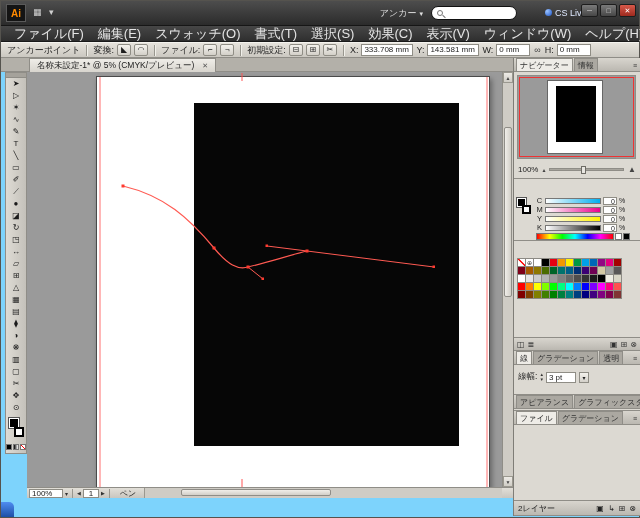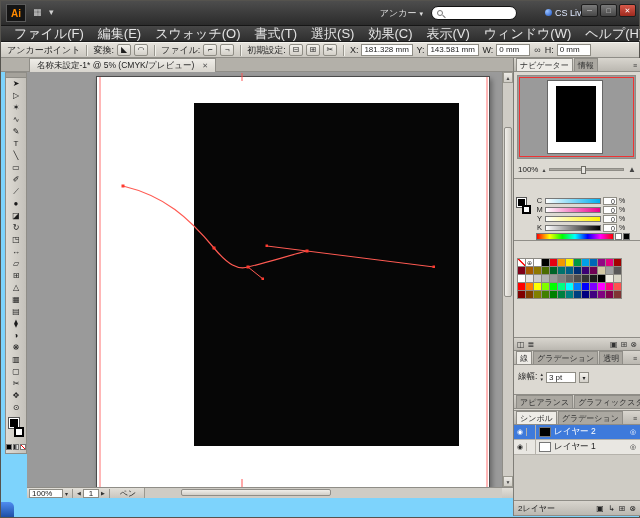--- a/index.html
+++ b/index.html
@@ -183,21 +183,21 @@
     <span>ファイル:</span>
     <span class="cb-btn">⌐</span>
     <span class="cb-btn">¬</span>
     <span class="cb-sep"></span>
     <span>初期設定:</span>
     <span class="cb-btn">⊟</span>
     <span class="cb-btn">⊞</span>
     <span class="cb-btn">✂</span>
     <span class="cb-sep"></span>
     <span>X:</span>
-    <span class="cb-field cb-xy">181.328 mm</span>
+    <span class="cb-field cb-xy">333.708 mm</span>
     <span>Y:</span>
     <span class="cb-field cb-xy">143.581 mm</span>
     <span>W:</span>
     <span class="cb-field cb-wh">0 mm</span>
     <span class="cb-link">∞</span>
     <span>H:</span>
     <span class="cb-field cb-wh">0 mm</span>
   </div>
 
   <div class="tabbar">
@@ -467,40 +467,24 @@
     <div class="panel p-appearance">
       <div class="ptabs">
         <span class="ptab">アピアランス</span>
         <span class="ptab">グラフィックスタイル</span>
 
       </div>
     </div>
 
     <div class="panel p-layers">
       <div class="ptabs">
-        <span class="ptab active">シンボル</span>
+        <span class="ptab active">ファイル</span>
         <span class="ptab">グラデーション</span>
         <span class="pmenu">≡</span>
       </div>
-      <div class="layers-list">
-          <div class="layer-row selected">
-            <span class="l-eye">◉</span>
-            <span class="l-lock"></span>
-            <span class="l-thumb" style="background: rgb(0, 0, 0);"></span>
-            <span class="l-name">レイヤー 2</span>
-            <span class="l-target">◎</span>
-          </div>
-          <div class="layer-row">
-            <span class="l-eye">◉</span>
-            <span class="l-lock"></span>
-            <span class="l-thumb" style="background: rgb(255, 255, 255);"></span>
-            <span class="l-name">レイヤー 1</span>
-            <span class="l-target">◎</span>
-          </div>
-        </div>
       <div class="layers-foot">
         <span>2レイヤー</span>
         <div class="right">
           <span>▣</span>
           <span>↳</span>
           <span>⊞</span>
           <span>⊗</span>
         </div>
       </div>
     </div>

